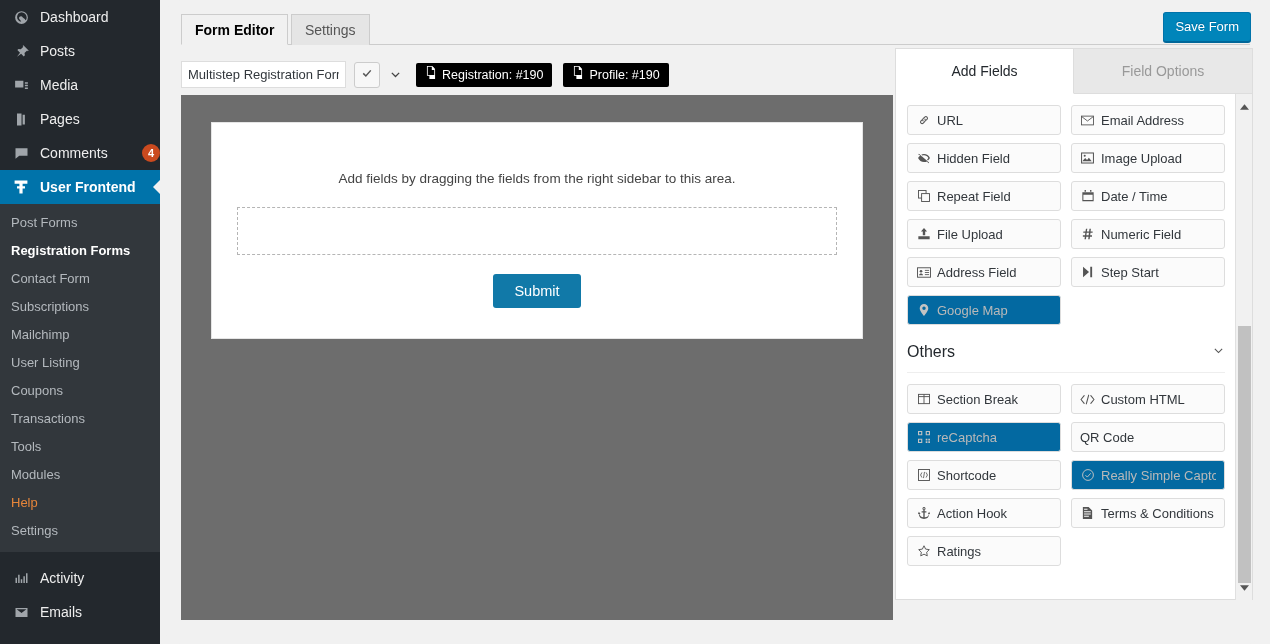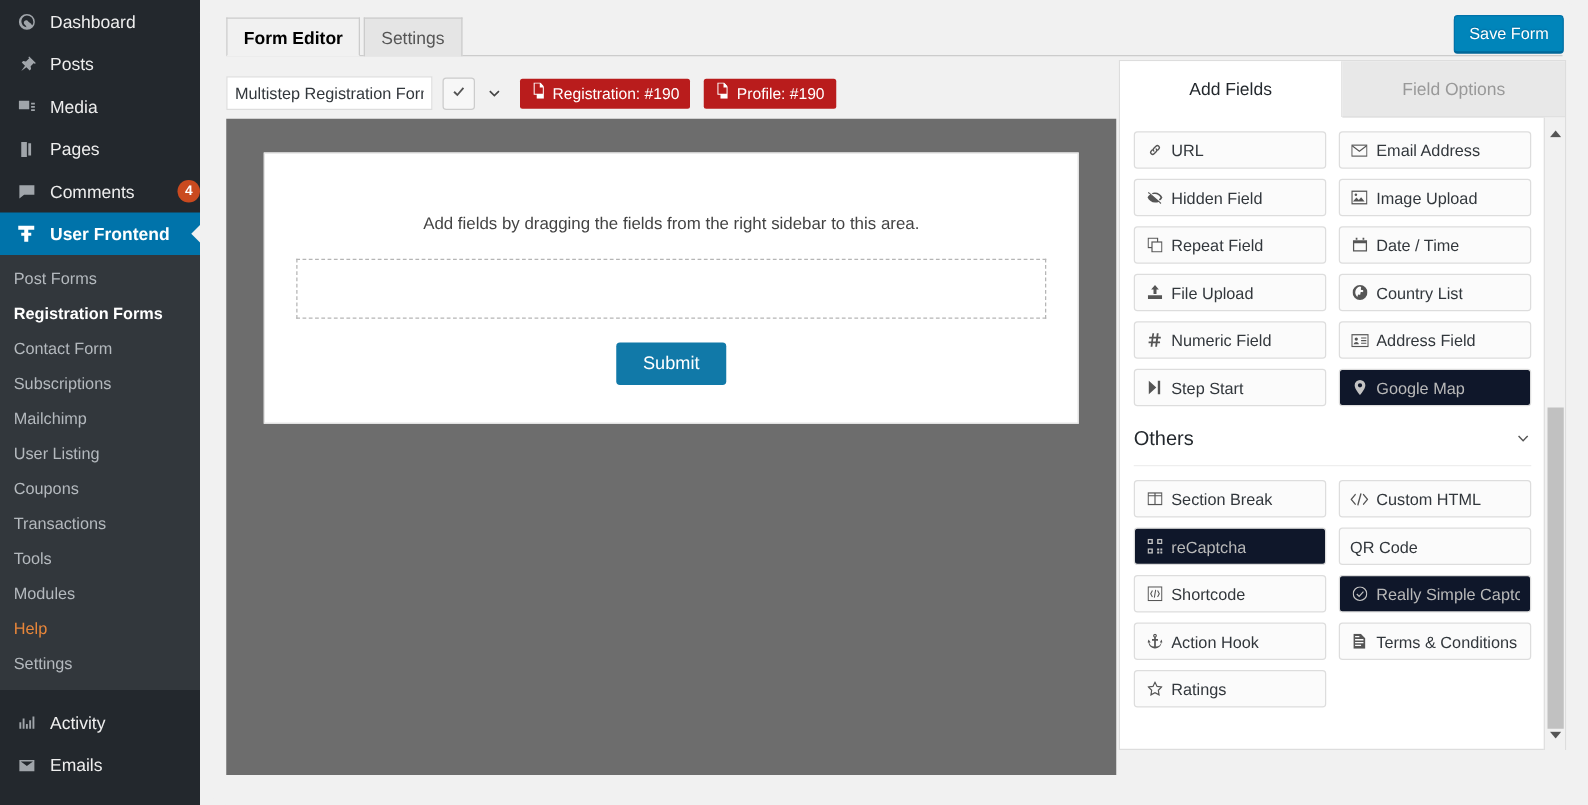--- a/index.html
+++ b/index.html
@@ -170,21 +170,21 @@
     border: none;
     color: #444;
     font-size: 14px;
     cursor: pointer;
     display: flex; align-items: center; justify-content: center;
   }
   .shortcode-btn {
     height: 24px;
     margin-left: 11px;
     padding: 0 9px;
-    background: #b91c1c;
+    background: #000000;
     border: none;
     border-radius: 2px;
     color: #fff;
     font-size: 12.5px;
     line-height: 24px;
     cursor: pointer;
     display: inline-flex; align-items: center; gap: 5px;
     white-space: nowrap;
   }
   .shortcode-btn svg { flex: 0 0 auto; }
@@ -273,21 +273,21 @@
     font-size: 13px;
     display: flex; align-items: center;
     padding: 0 8px;
     gap: 6px;
     cursor: move;
     overflow: hidden;
     white-space: nowrap;
   }
   .field-btn.disabled {
     color: #b9b9b9;
-    background: #0f172a;
+    background: #0369a1;
     cursor: default;
   }
   .field-btn .fi {
     flex: 0 0 auto;
     width: 15px;
     display: flex; align-items: center; justify-content: center;
     color: #555;
     font-size: 12px;
     line-height: 1;
   }
@@ -552,28 +552,20 @@
 
         <div class="field-btn">
           <span class="fi">
               <svg width="12" height="12" viewBox="0 0 14 14" fill="currentColor">
                 <path d="M7 0L3.4 4.2h2.2v4.2h2.8V4.2h2.2zM0.4 9.5h13.2V13H0.4z"></path>
               </svg>
             </span>
           <span class="flabel">File Upload</span>
         </div>
 
-        <div class="field-btn">
-          <span class="fi">
-              <svg width="12" height="12" viewBox="0 0 14 14" fill="currentColor">
-                <path d="M7 0a7 7 0 100 14A7 7 0 007 0zm0 1.3c.9 0 1.4 1 .9 2-.4.8.2 1.5 1 1.4.6-.1 1.2.3 1.2 1 0 .8-.8 1.1-1.5.9-.8-.2-1.4.5-1.2 1.3.2.8-.5 1.4-1.2 1.1-.6-.3-1-.1-1.2.5l-.5 1.6A5.7 5.7 0 017 1.3z"></path>
-              </svg>
-            </span>
-          <span class="flabel">Country List</span>
-        </div>
 
         <div class="field-btn">
           <span class="fi">
               <svg width="12" height="12" viewBox="0 0 14 14" fill="currentColor">
                 <path d="M4.6 0.8L4.1 4H1.6l-.2 1.6h2.5l-.4 2.9H1v1.6h2.3L2.9 13.2h1.7l.4-3.1h2.6l-.4 3.1h1.7l.4-3.1h2.4V8.5H9.5l.4-2.9h2.5V4H10l.4-3.2H8.7L8.3 4H5.7l.5-3.2zM5.5 5.6h2.6l-.4 2.9H5.1z"></path>
               </svg>
             </span>
           <span class="flabel">Numeric Field</span>
         </div>
 

